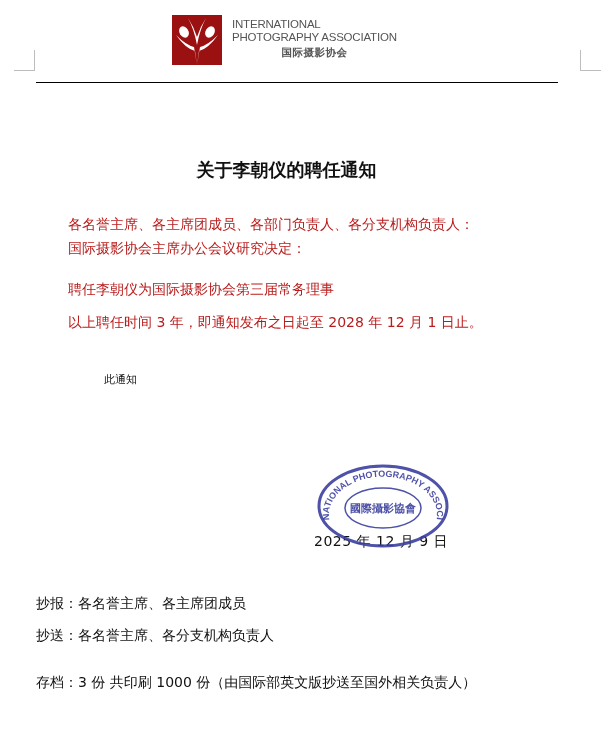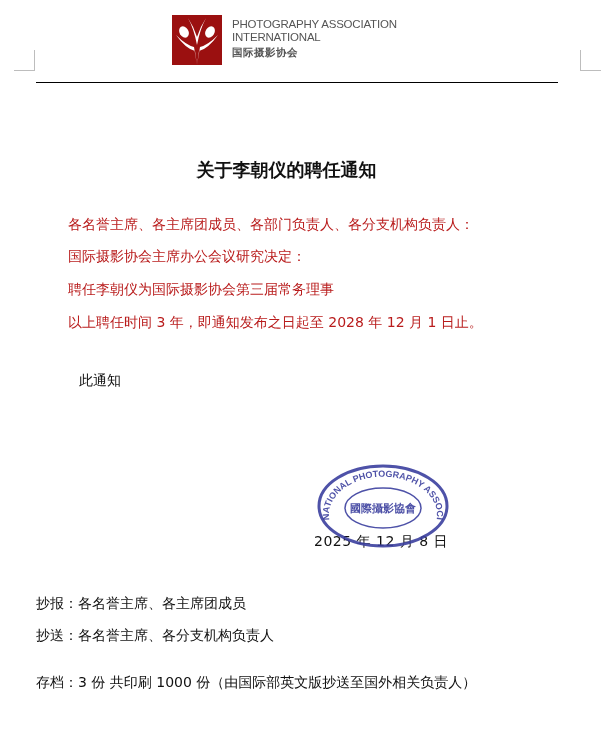--- a/index.html
+++ b/index.html
@@ -2,59 +2,59 @@
 <html><head>
 <meta charset="utf-8">
 <style>
   html,body{margin:0;padding:0;background:#fff;}
   body{width:611px;height:746px;position:relative;overflow:hidden;font-family:"DejaVu Sans",sans-serif;color:#111;}
   .corner{position:absolute;border-color:#bdbdbd;border-style:solid;width:20px;height:20px;}
   .corner.tl{left:14px;top:50px;border-width:0 1px 1px 0;}
   .corner.tr{left:580px;top:50px;border-width:0 0 1px 1px;}
   .logo{position:absolute;left:172px;top:15px;width:50px;height:50px;}
   .org{position:absolute;left:232px;top:18px;font-family:"Liberation Sans",sans-serif;font-size:11.5px;line-height:13px;color:#555;letter-spacing:-0.2px;}
-  .org .cn{font-family:"DejaVu Sans",sans-serif;font-size:10.5px;font-weight:bold;color:#555;margin-top:2px;letter-spacing:0.5px;}
+  .org .cn{font-family:"DejaVu Sans",sans-serif;font-size:10.5px;font-weight:bold;color:#555;margin-top:2px;letter-spacing:0.5px;text-align:center;}
   .rule{position:absolute;left:36px;top:82px;width:522px;height:0;border-top:1.3px solid #000;}
   .title{position:absolute;left:0;width:573px;top:158px;text-align:center;font-family:Liberation Mono, monospace;font-size:18px;font-weight:bold;color:#111;}
   .para{position:absolute;left:68px;font-size:14px;color:#b91c1c;white-space:nowrap;}
-  .sign{position:absolute;left:79px;top:372px;font-size:14px;text-align:center;}
+  .sign{position:absolute;left:104px;top:372px;font-size:11px;text-align:center;}
   .seal{position:absolute;left:316px;top:464px;width:134px;height:84px;}
   .date{position:absolute;left:314px;top:533px;font-size:14px;letter-spacing:0.5px;}
   .foot{position:absolute;left:36px;font-size:14px;white-space:nowrap;}
 </style>
 </head>
 <body>
 
 <div class="corner tl"></div>
 <div class="corner tr"></div>
 
 <svg class="logo" viewBox="0 0 50 50">
   <rect x="0" y="0" width="50" height="50" fill="#9b1010"></rect>
   <ellipse cx="12" cy="17" rx="4.5" ry="6" transform="rotate(-30 12 17)" fill="#fff"></ellipse>
   <ellipse cx="38" cy="17" rx="4.5" ry="6" transform="rotate(30 38 17)" fill="#fff"></ellipse>
   <path d="M4 20 Q14 30 22 32 L25 50 L28 32 Q36 30 46 20 Q36 34 27 36 L25 50 L23 36 Q14 34 4 20 Z" fill="#fff"></path>
   <path d="M16 3 Q22 14 25 30 Q28 14 34 3 Q28 12 25 22 Q22 12 16 3Z" fill="#fff"></path>
 </svg>
 <div class="org">
+  <div>INTERNATIONAL</div>
   <div>PHOTOGRAPHY ASSOCIATION</div>
-  <div>INTERNATIONAL</div>
   <div class="cn">国际摄影协会</div>
 </div>
 <div class="rule"></div>
 
 <div class="title">关于李朝仪的聘任通知</div>
 
 <div class="para" style="top:216px;">各名誉主席、各主席团成员、各部门负责人、各分支机构负责人：</div>
-<div class="para" style="top:248px;font-family:Liberation Mono, monospace;">国际摄影协会主席办公会议研究决定：</div>
+<div class="para" style="top:240px;font-family:Liberation Mono, monospace;">国际摄影协会主席办公会议研究决定：</div>
 <div class="para" style="top:281px;">聘任李朝仪为国际摄影协会第三届常务理事</div>
 <div class="para" style="top:314px;">以上聘任时间 3 年，即通知发布之日起至 2028 年 12 月 1 日止。</div>
 
 <div class="sign">此通知</div>
 
-<div class="date">2025 年 12 月 8 日</div>
+<div class="date">2025 年 12 月 9 日</div>
 
 <svg class="seal" viewBox="0 0 134 84">
   <defs>
     <path id="sealarc" d="M14 58 A54 38 0 1 1 120 58"></path>
   </defs>
   <ellipse cx="67" cy="42" rx="64" ry="40" fill="none" stroke="#3b3f9e" stroke-width="3" opacity="0.9"></ellipse>
   <ellipse cx="67" cy="44" rx="38" ry="20" fill="none" stroke="#3b3f9e" stroke-width="1.5" opacity="0.9"></ellipse>
   <text font-family="Liberation Sans, sans-serif" font-size="9" font-weight="bold" fill="#3b3f9e" opacity="0.9">
     <textPath href="#sealarc" startOffset="50%" text-anchor="middle">INTERNATIONAL PHOTOGRAPHY ASSOCIATION</textPath>
   </text>

